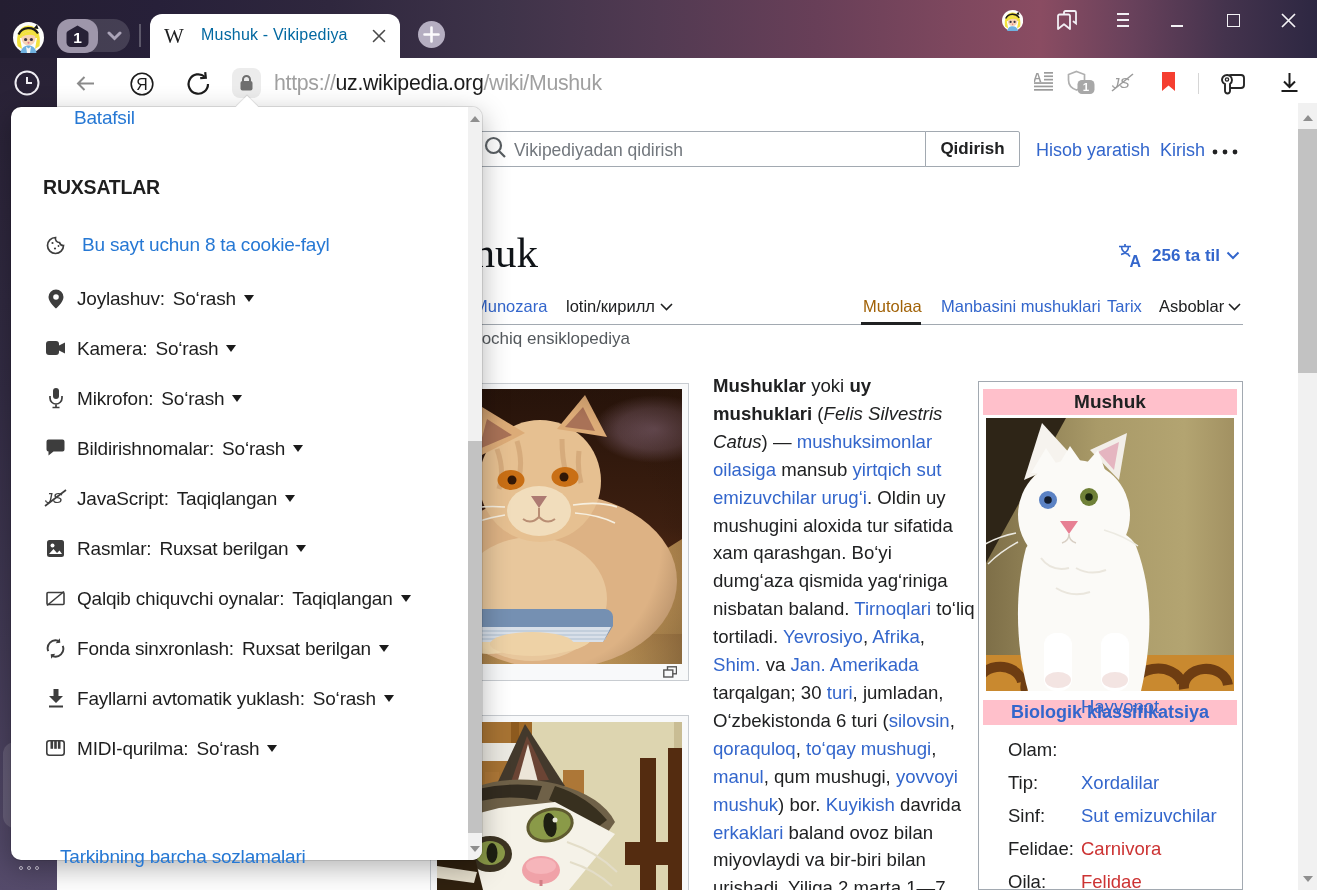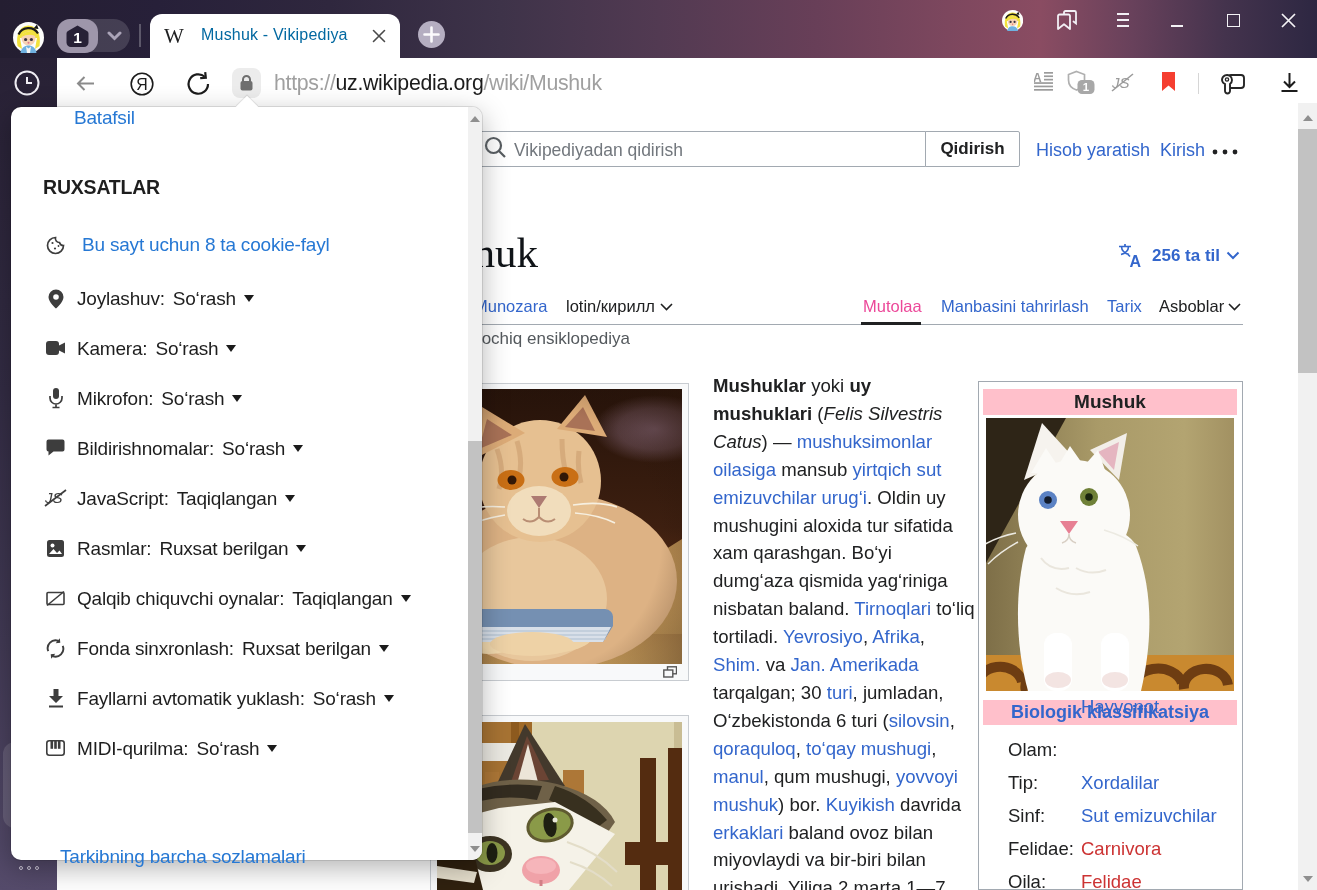--- a/index.html
+++ b/index.html
@@ -205,22 +205,22 @@
 </svg>
 <div class="abs" style="left:1152px;top:246px;font-size:17px;font-weight:bold;color:#3366cc;">256 ta til</div>
 <svg class="abs" style="left:1226px;top:251px;" width="14" height="9" viewBox="0 0 14 9">
   <path d="M1.5 1.5 l5.5 5.5 l5.5 -5.5" stroke="#3366cc" stroke-width="2" fill="none"></path>
 </svg>
 <div class="t16 abs" style="left:474px;top:297px;color:#3366cc;">Munozara</div>
 <div class="t16 abs" style="left:566px;top:297px;color:#202122;">lotin/кирилл</div>
 <svg class="abs" style="left:660px;top:303px;" width="13" height="8" viewBox="0 0 13 8">
   <path d="M1 1 l5.5 5.5 L12 1" stroke="#202122" stroke-width="1.6" fill="none"></path>
 </svg>
-<div class="t16 abs" style="left:863px;top:297px;color:#ec4899;text-align:right;">Mutolaa</div>
-<div class="t16 abs" style="left:941px;top:297px;color:#3366cc;">Manbasini tahrirlash</div>
+<div class="t16 abs" style="left:863px;top:297px;color:#a16207;text-align:right;">Mutolaa</div>
+<div class="t16 abs" style="left:941px;top:297px;color:#3366cc;">Manbasini mushuklari</div>
 <div class="t16 abs" style="left:1107px;top:297px;color:#3366cc;">Tarix</div>
 <div class="t16 abs" style="left:1159px;top:297px;color:#202122;">Asboblar</div>
 <svg class="abs" style="left:1228px;top:303px;" width="13" height="8" viewBox="0 0 13 8">
   <path d="M1 1 l5.5 5.5 L12 1" stroke="#202122" stroke-width="1.6" fill="none"></path>
 </svg>
 <div id="tabrule" class="abs"></div>
 <div id="selrule" class="abs"></div>
 <div id="tagline" class="abs">Vikipediya, ochiq ensiklopediya</div>
 
 <div id="bodytext" class="abs">

